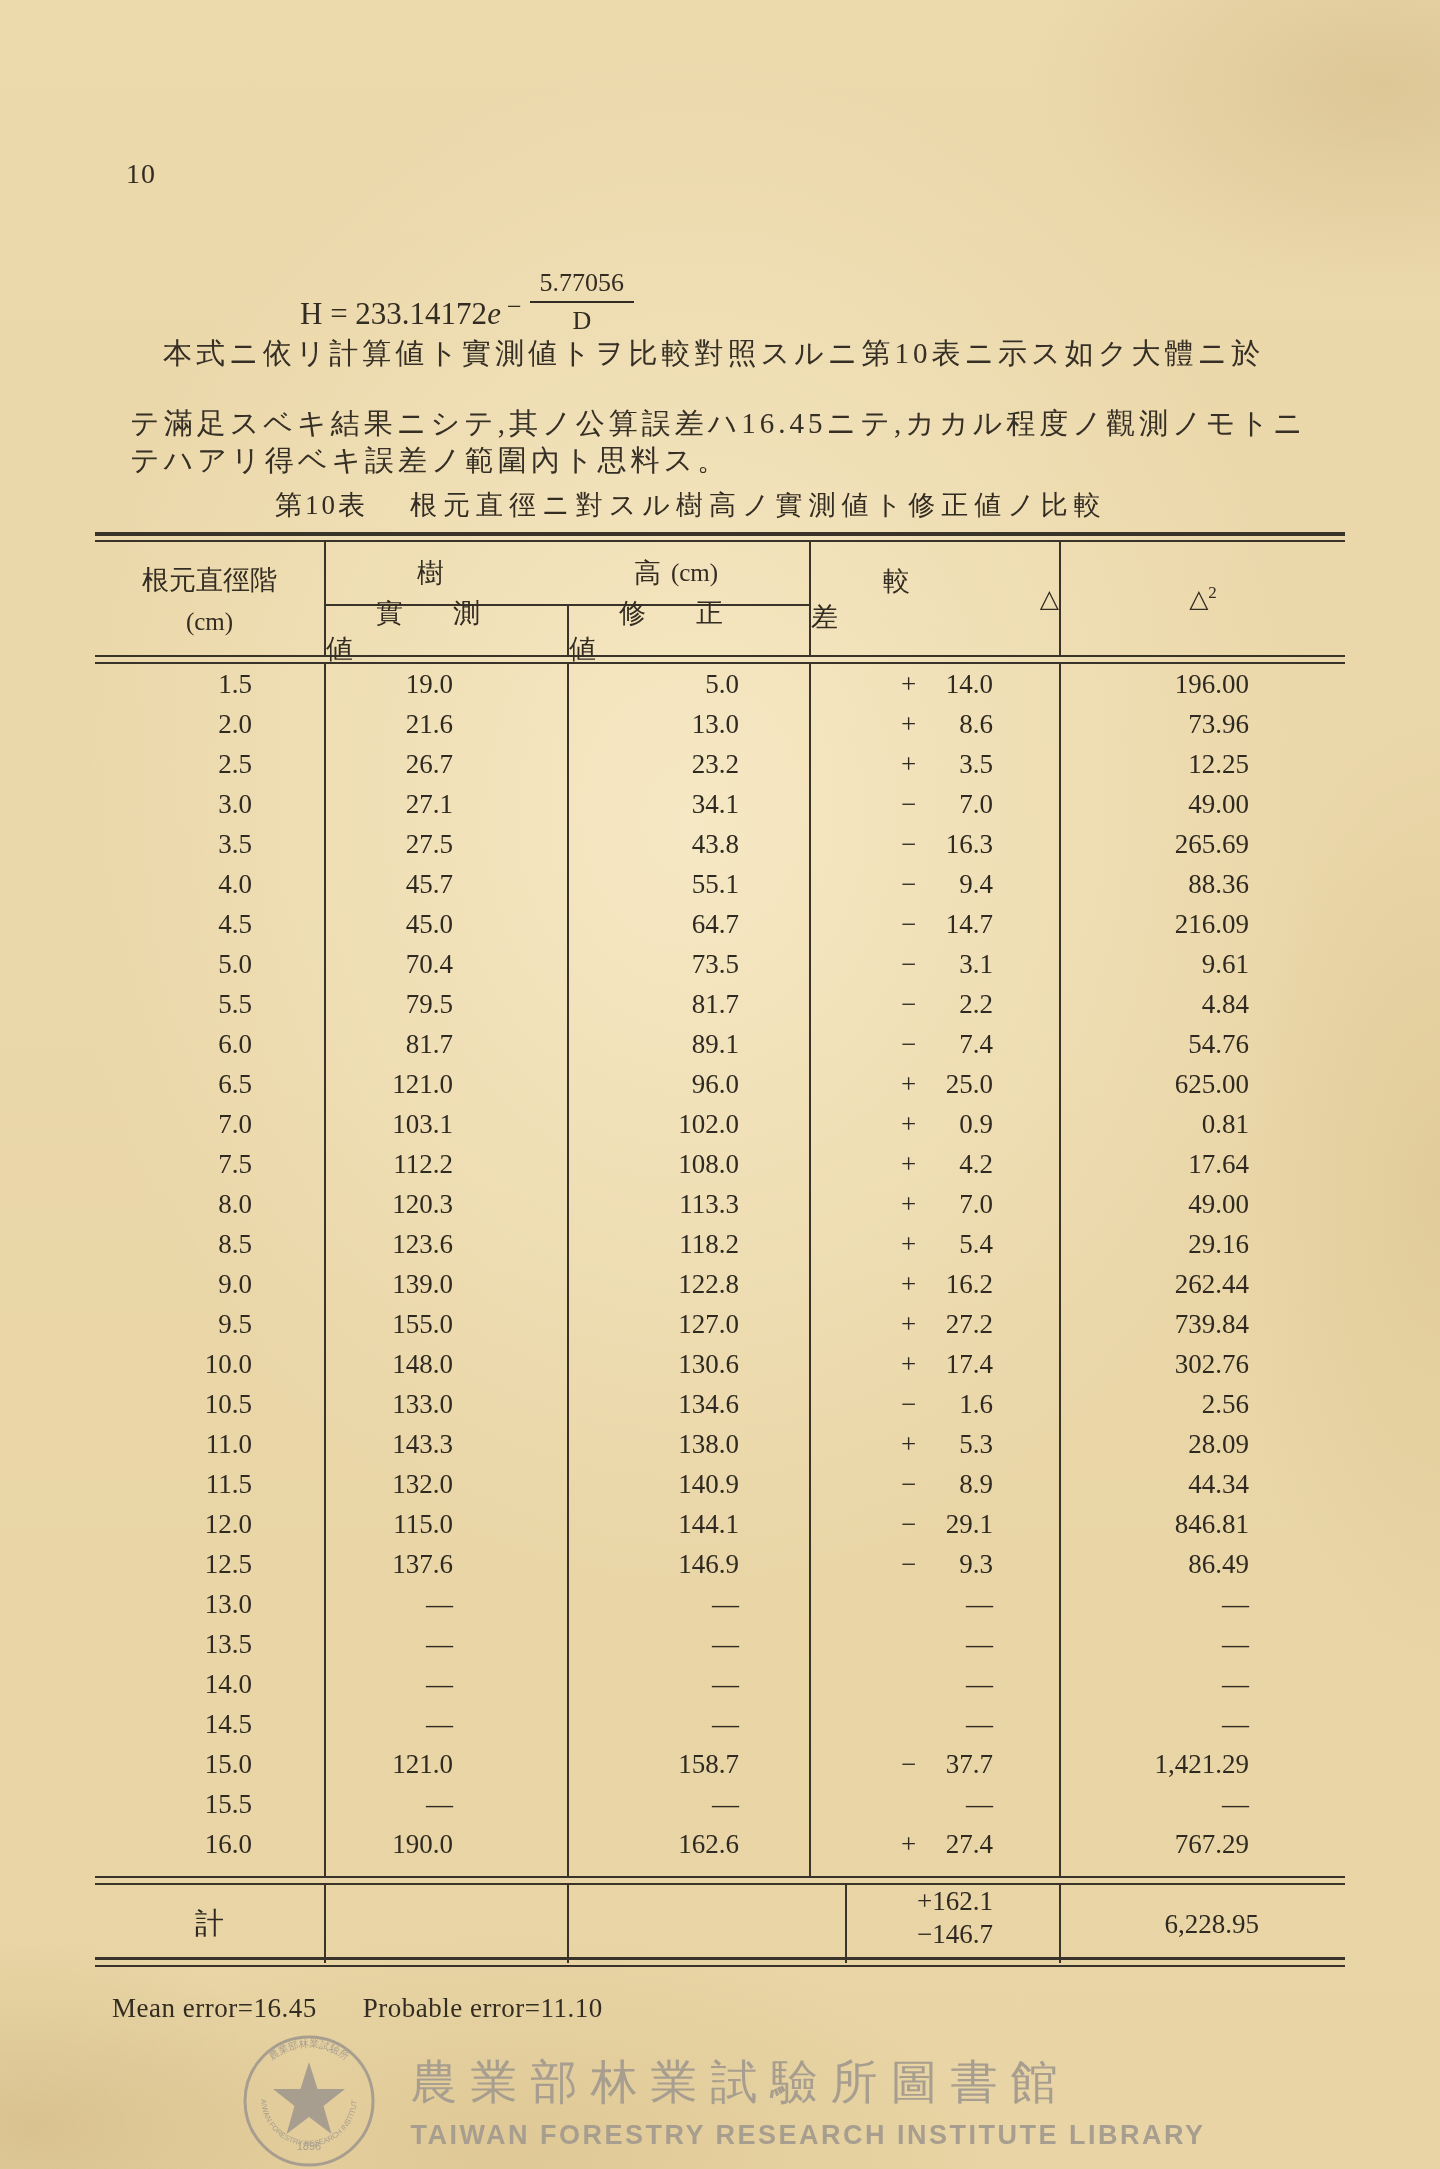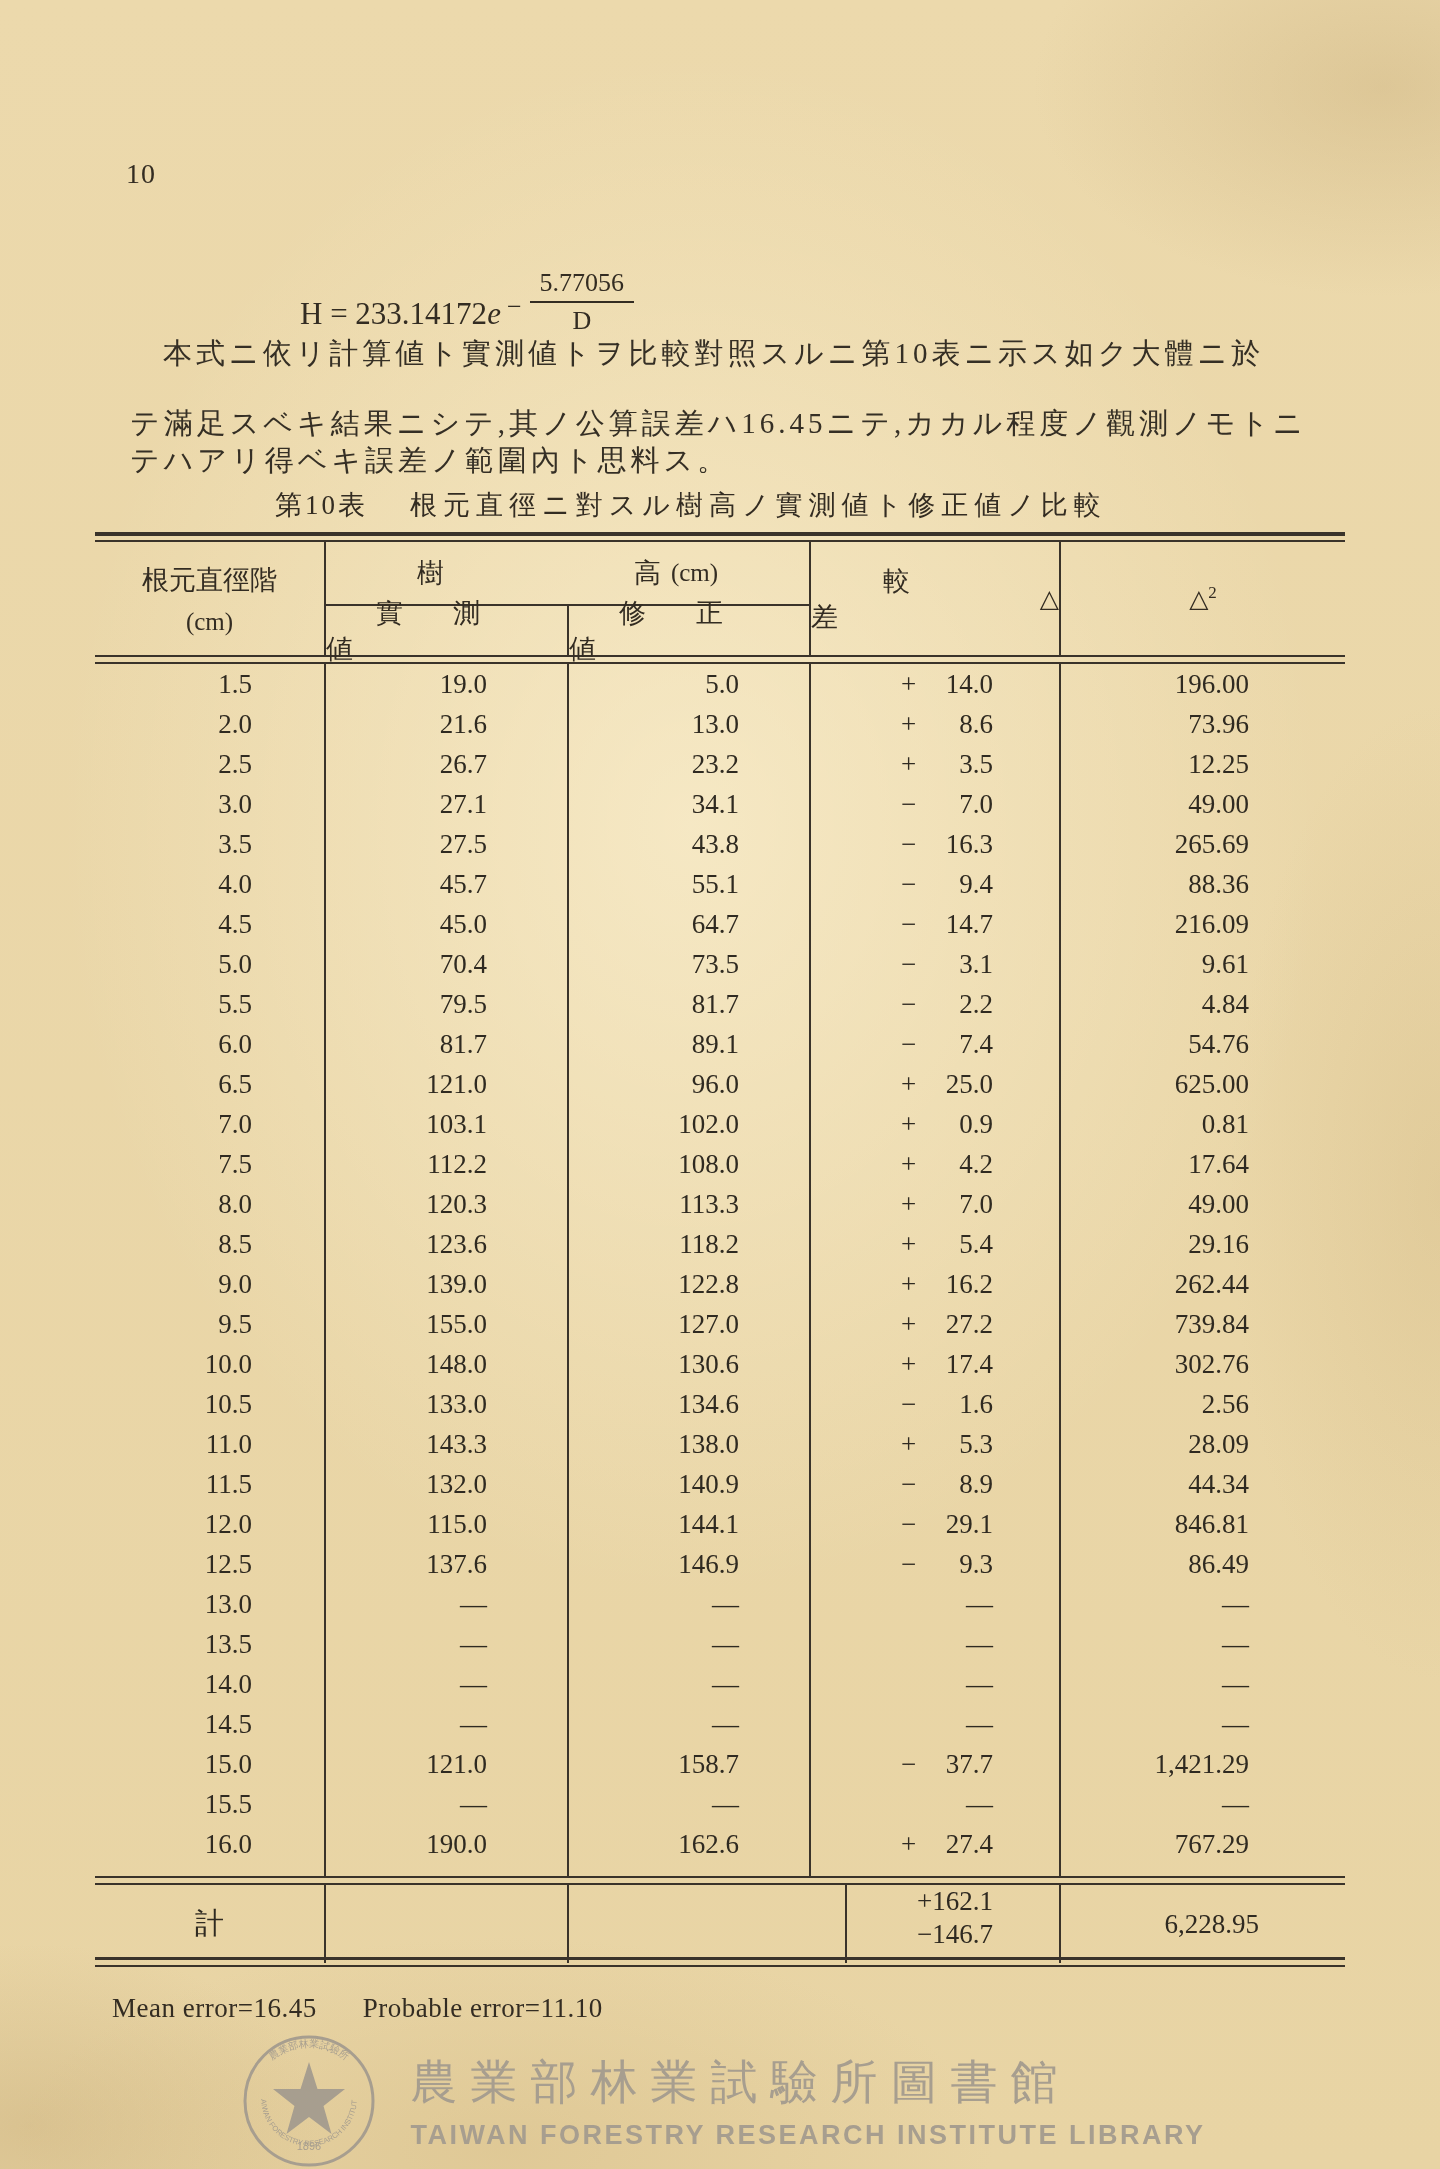--- a/index.html
+++ b/index.html
@@ -51,21 +51,21 @@
   .h-sub2{grid-column:3;grid-row:2;letter-spacing:50px;text-indent:50px;}
   .h-diff{grid-column:4;grid-row:1/3;}
   .h-diff .dl{letter-spacing:72px;text-indent:72px;font-family:Liberation Mono, monospace;}
   .h-diff .ds{font-size:25px;margin-left:18px;}
   .h-sq{grid-column:5;grid-row:1/3;font-size:25px;}
   .h-sq sup{font-size:17px;vertical-align:super;}
   .trow{height:40px;}
   .filler{height:12px;}
   .td{display:flex;align-items:center;justify-content:flex-end;font-size:27px;color:#2f2a21;}
   .td.c1{padding-right:72px;}
-  .td.c2{padding-right:80px;}
+  .td.c2{padding-right:114px;}
   .td.c3{padding-right:70px;}
   .td.c4{justify-content:space-between;padding-left:90px;padding-right:66px;}
   .td.c4.nodash{justify-content:flex-end;}
   .td.c5{padding-right:96px;}
   .ttotal{height:72px;}
   .ttotal .td{font-size:27px;}
   .ttotal .c1{justify-content:center;padding-right:0;font-size:29px;}
   .ttotal .c4{flex-direction:column;align-items:flex-end;justify-content:center;padding:0 66px 12px 0;line-height:33px;margin-left:36px;}
   .ttotal .c5{padding-right:86px;}
   

